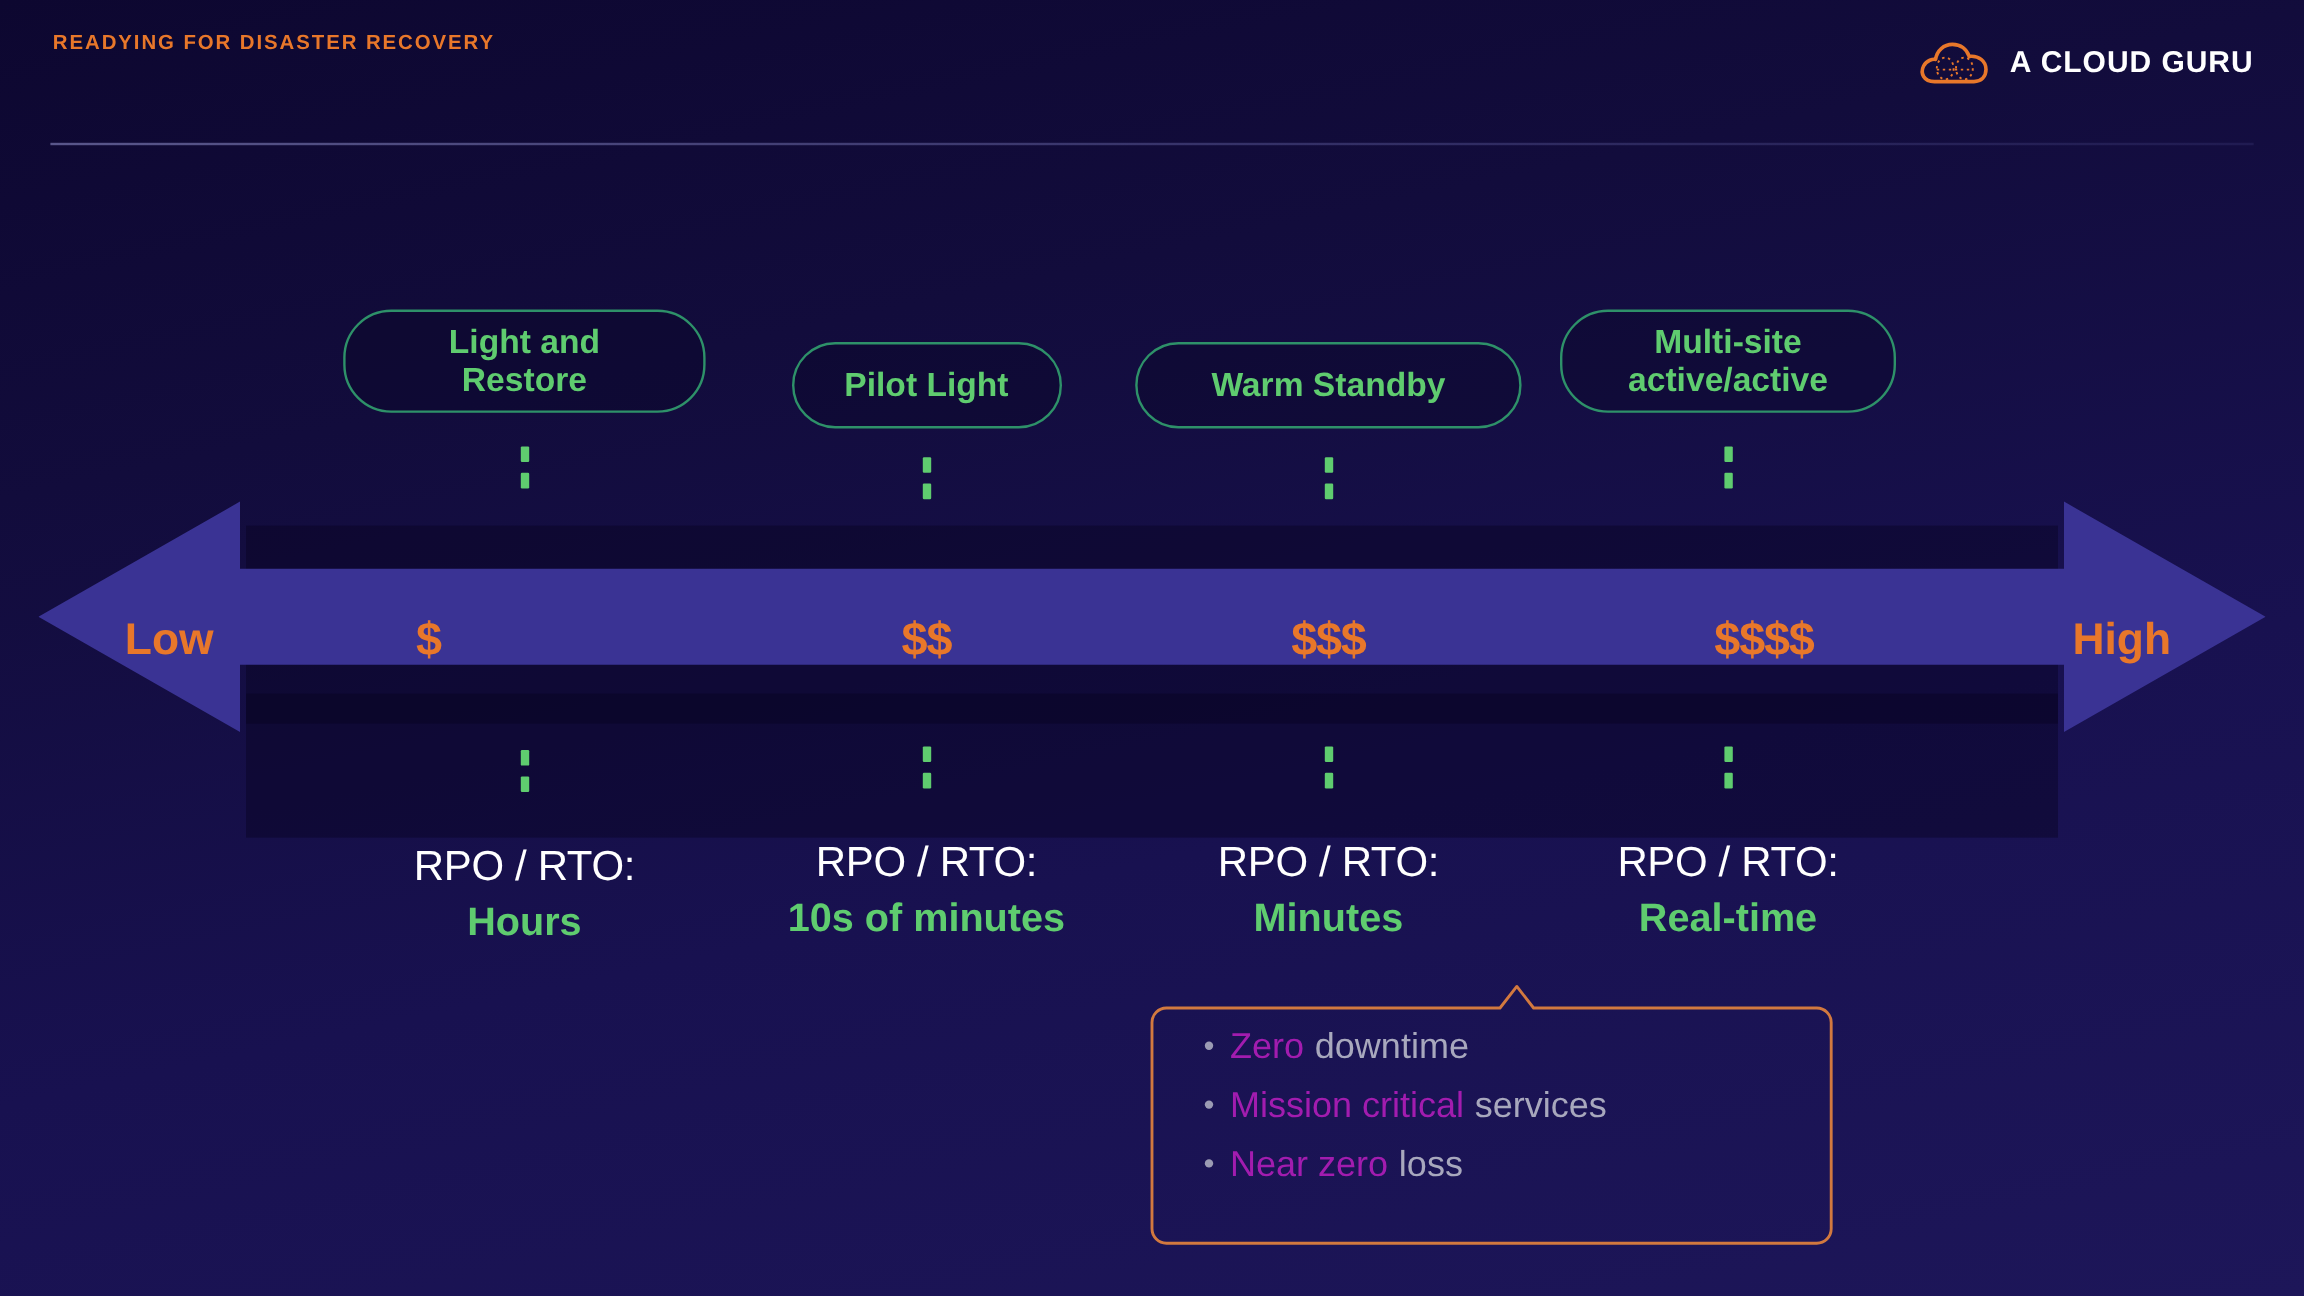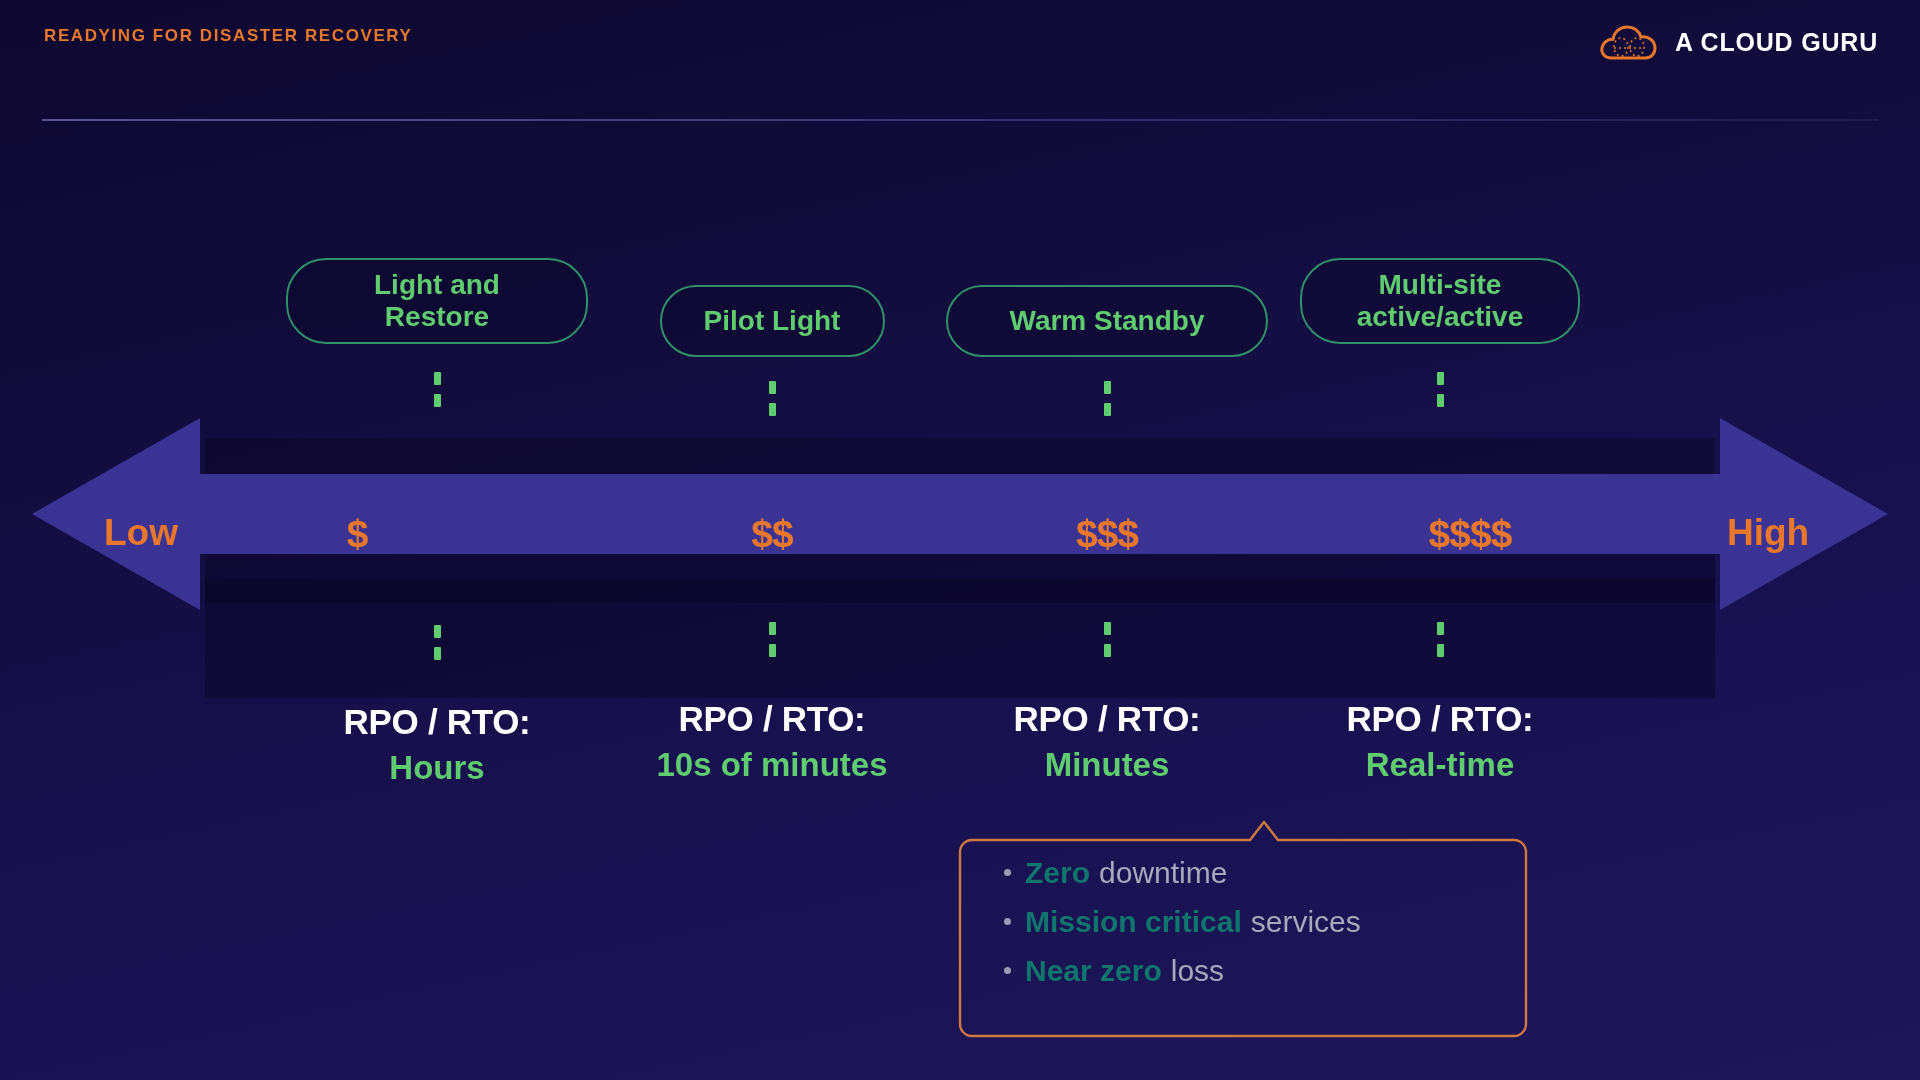--- a/index.html
+++ b/index.html
@@ -51,21 +51,21 @@
     top: 119px;
     width: 1836px;
     height: 2px;
     background: linear-gradient(90deg, rgba(150,150,210,0.55) 0%, rgba(120,120,190,0.35) 55%, rgba(90,90,160,0.18) 100%);
   }
 
   
   #logo-block {
     position: absolute;
     right: 42px;
-    top: 21px;
+    top: 31px;
     display: flex;
     align-items: center;
     gap: 15px;
   }
   #logo-mark { width: 62px; height: 42px; display: block; }
   #logo-text {
     font-size: 25px;
     font-weight: bold;
     color: #ffffff;
     letter-spacing: 0.8px;
@@ -151,21 +151,21 @@
     display: block;
     width: 7px;
     height: 13px;
     background: #5fcc6f;
     border-radius: 1px;
   }
 
   
   .rpo-label {
     font-size: 35px;
-    font-weight: bold;
+    font-weight: normal;
     color: #ffffff;
     letter-spacing: -0.3px;
   }
   .rpo-value {
     font-size: 33px;
     font-weight: bold;
     color: #5fcc6f;
     margin-top: 7px;
   }
 
@@ -209,21 +209,21 @@
     white-space: nowrap;
   }
   .bullet-dot {
     width: 7px; height: 7px;
     border-radius: 50%;
     background: #9b9bb3;
     flex: none;
     position: relative;
     top: -7px;
   }
-  .b-strong { font-weight: bold; color: #0f766e; }
+  .b-strong { font-weight: normal; color: #a21caf; }
   .b-rest { color: #a8a8bd; margin-left: 9px; }
 </style>
 </head>
 <body>
 
 <div id="header">
   <div id="eyebrow">READYING FOR DISASTER RECOVERY</div>
   <div id="header-divider"></div>
 
   <div id="logo-block">

